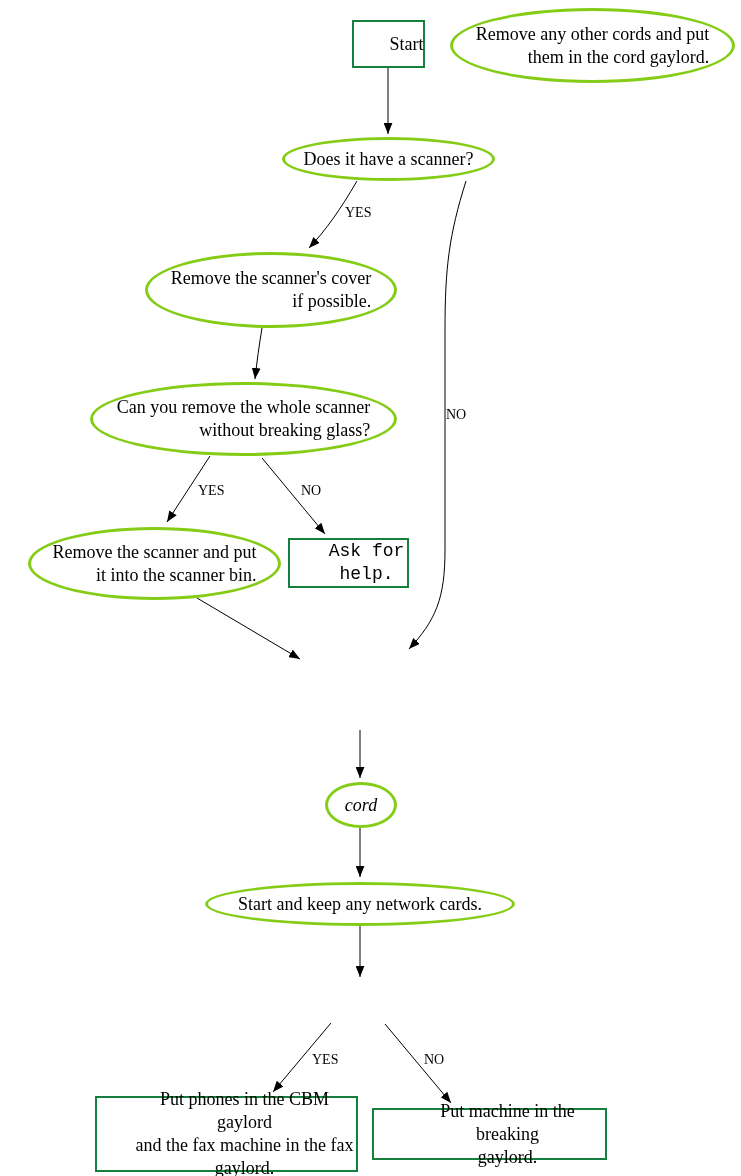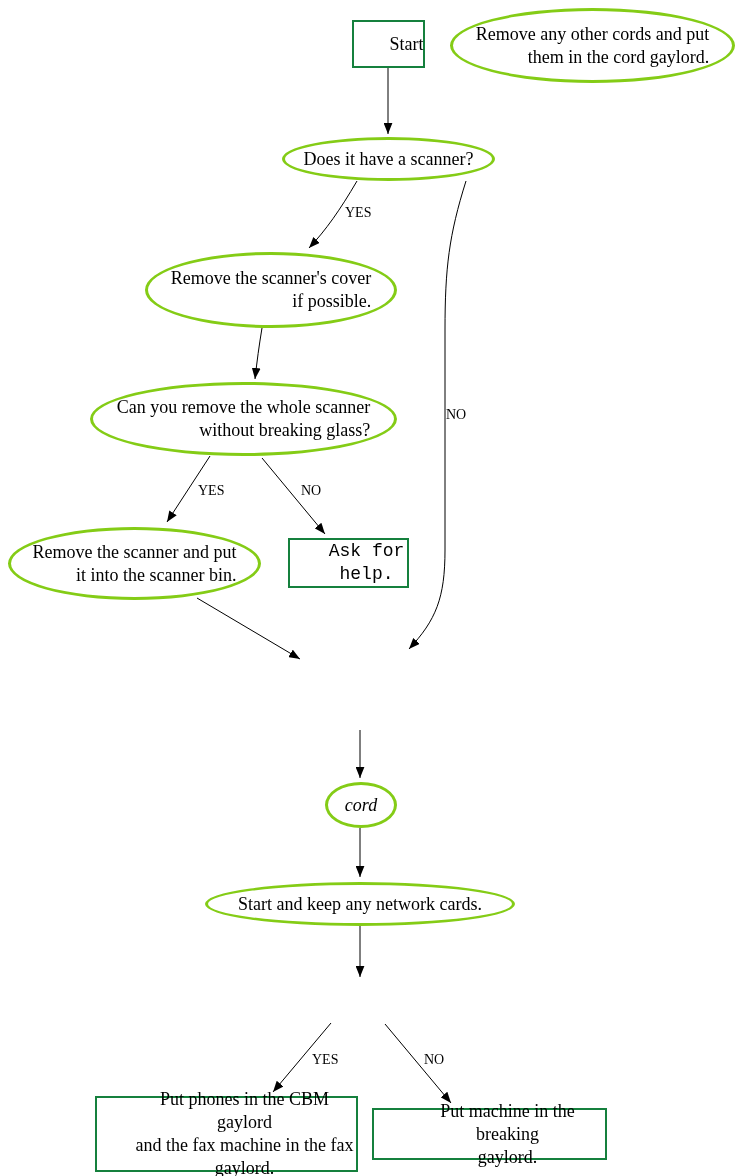--- a/index.html
+++ b/index.html
@@ -86,21 +86,21 @@
 them in the cord gaylord.</div>
 
   <div class="node ellipse" style="left:282px; top:137px; width:213px; height:44px;">Does it have a scanner?</div>
 
   <div class="node ellipse" style="left:145px; top:252px; width:252px; height:76px;">Remove the scanner's cover
 if possible.</div>
 
   <div class="node ellipse" style="left:90px; top:382px; width:307px; height:74px;">Can you remove the whole scanner
 without breaking glass?</div>
 
-  <div class="node ellipse" style="left:8px; top:527px; width:253px; height:73px;">Remove the scanner and put
+  <div class="node ellipse" style="left:28px; top:527px; width:253px; height:73px;">Remove the scanner and put
 it into the scanner bin.</div>
 
   <div class="node rect" style="left:288px; top:538px; width:121px; height:50px;font-family:Liberation Mono, monospace;">Ask for help.</div>
 
 
   <div class="node ellipse" style="left:325px; top:782px; width:72px; height:46px;font-style:italic;">cord</div>
 
   <div class="node ellipse" style="left:205px; top:882px; width:310px; height:44px;">Start and keep any network cards.</div>
 
 

